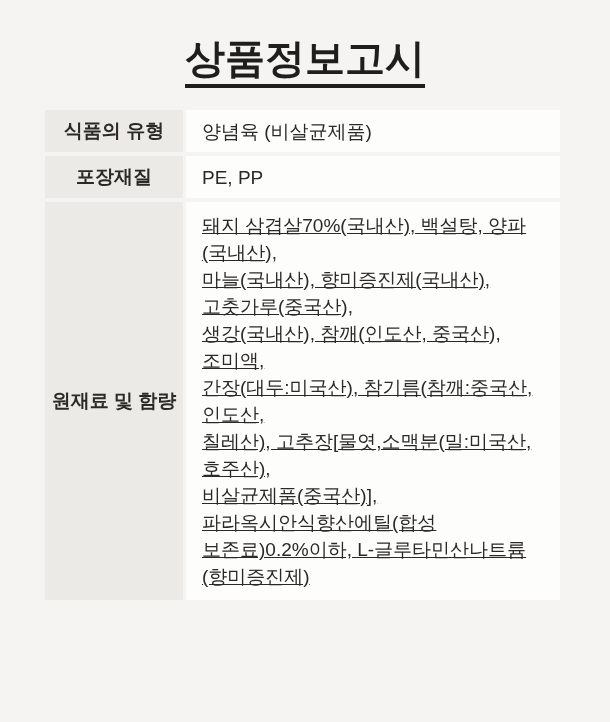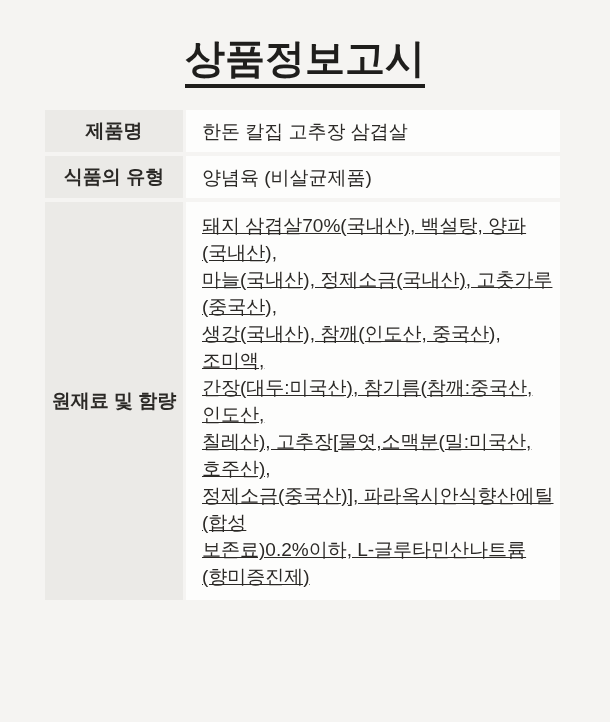--- a/index.html
+++ b/index.html
@@ -76,36 +76,36 @@
 </head>
 <body>
 
 <div class="page">
 
   <h1 class="title"><span class="title-underline">상품정보고시</span></h1>
 
   <table class="info-table">
     <tbody>
       <tr>
-        <th>제품명</th>
-        <td>한돈 칼집 고추장 삼겹살</td>
+        <th>식품의 유형</th>
+        <td>양념육 (비살균제품)</td>
       </tr>
       <tr>
-        <th>식품의 유형</th>
-        <td>양념육 (비살균제품)</td>
+        <th>포장재질</th>
+        <td>PE, PP</td>
       </tr>
       <tr>
         <th>원재료 및 함량</th>
         <td class="multiline">
           <div class="ingredient-line">돼지 삼겹살70%(국내산), 백설탕, 양파(국내산),</div>
-          <div class="ingredient-line">마늘(국내산), 정제소금(국내산), 고춧가루(중국산),</div>
+          <div class="ingredient-line">마늘(국내산), 향미증진제(국내산), 고춧가루(중국산),</div>
           <div class="ingredient-line">생강(국내산), 참깨(인도산, 중국산), 조미액,</div>
           <div class="ingredient-line">간장(대두:미국산), 참기름(참깨:중국산,인도산,</div>
           <div class="ingredient-line">칠레산), 고추장[물엿,소맥분(밀:미국산,호주산),</div>
-          <div class="ingredient-line">정제소금(중국산)], 파라옥시안식향산에틸(합성</div>
+          <div class="ingredient-line">비살균제품(중국산)], 파라옥시안식향산에틸(합성</div>
           <div class="ingredient-line">보존료)0.2%이하, L-글루타민산나트륨(향미증진제)</div>
         </td>
       </tr>
 
     </tbody>
   </table>
 
 </div>
 
 </body></html>

